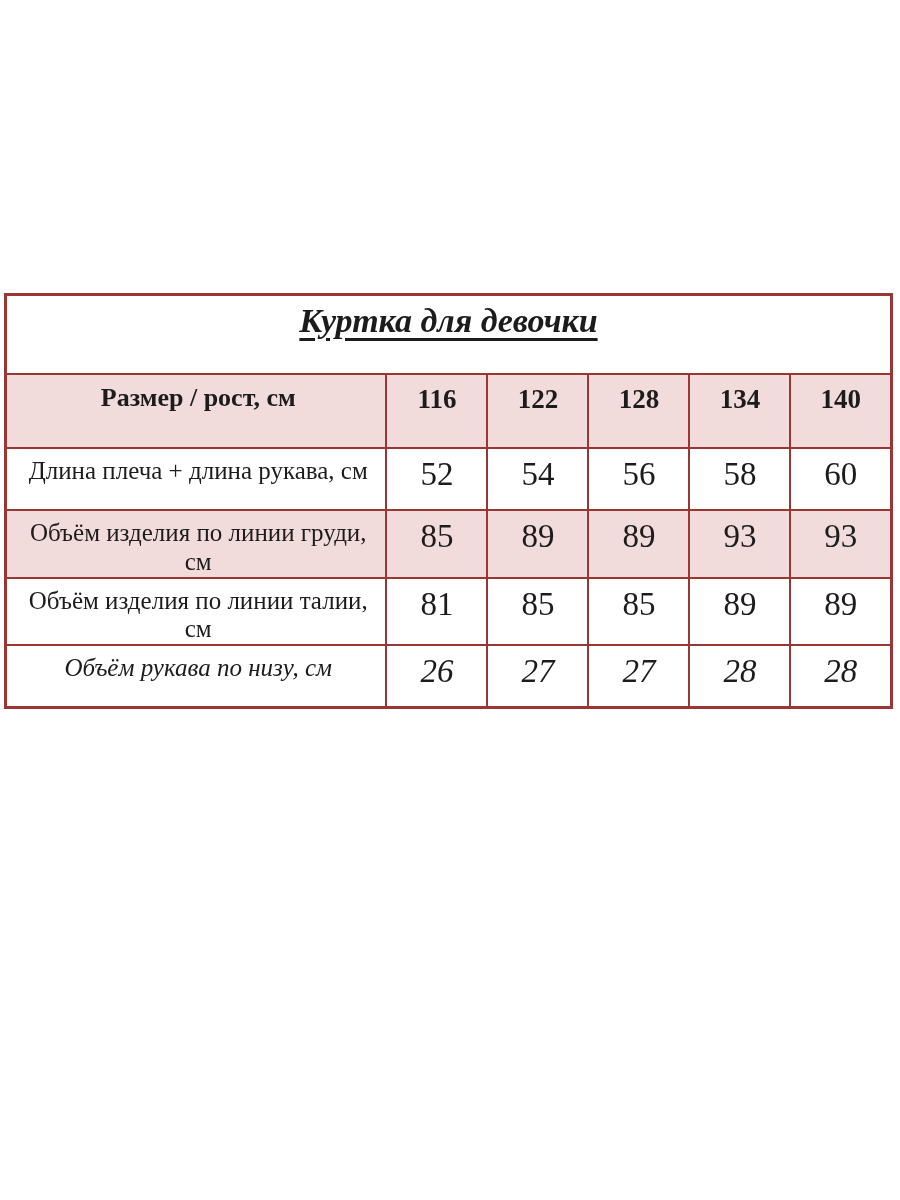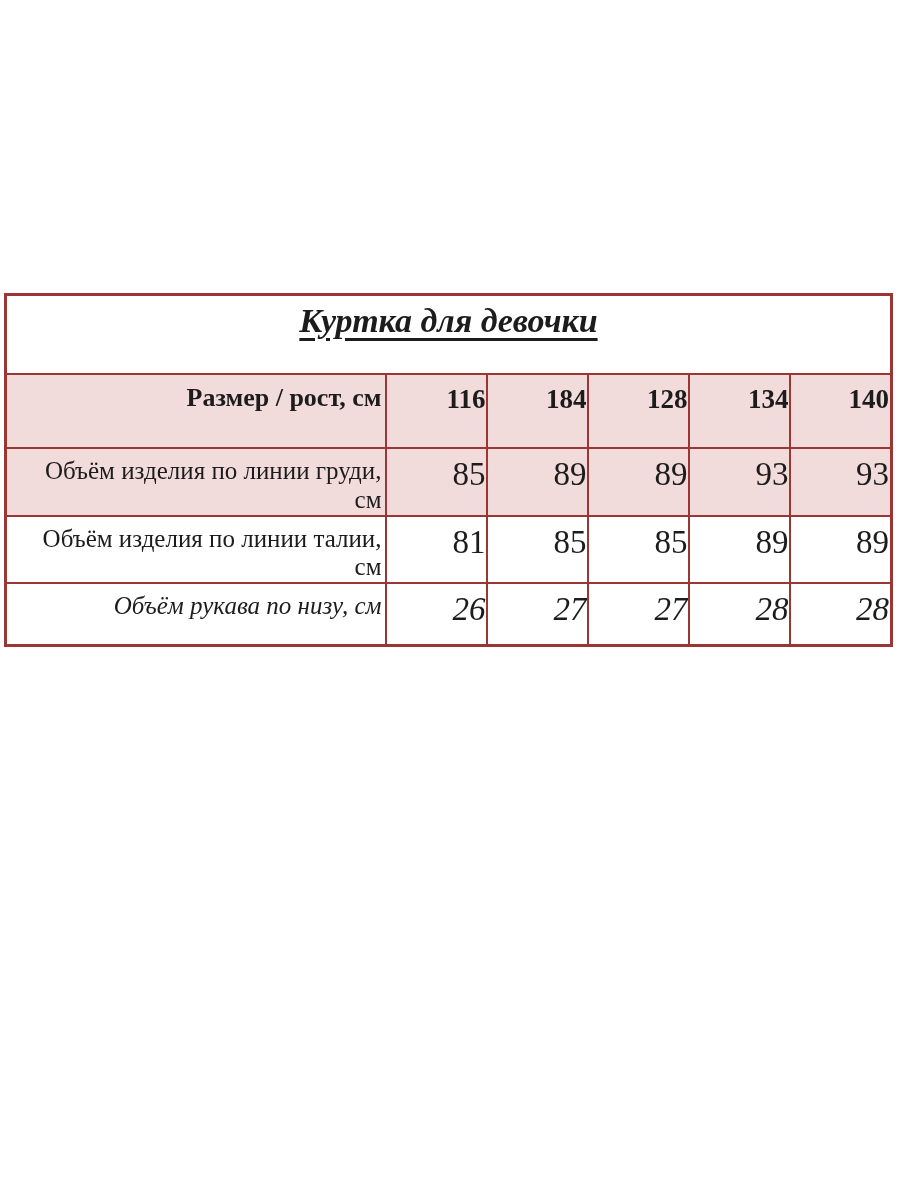--- a/index.html
+++ b/index.html
@@ -37,27 +37,27 @@
   }
   .title-text{
     font-weight:bold;
     font-style:italic;
     font-size:34px;
     text-decoration:underline;
     text-decoration-thickness:3px;
     text-underline-offset:6px;
   }
   td.lbl{
-    text-align:right;
+    text-align:center;
     padding:8px 4px 0 8px;
     font-size:25px;
     line-height:1.15;
   }
   td.val{
-    text-align:right;
+    text-align:center;
     padding-top:8px;
     font-size:33px;
     line-height:1.05;
   }
   tr.pink td{background:var(--pink);}
   tr.white td{background:#ffffff;}
   tr.hdr td.lbl, tr.hdr td.val{font-weight:bold;font-size:26px;}
   tr.hdr td.val{font-size:27px;padding-top:10px;}
   tr.h-row1{height:74px;}
   tr.h-row2{height:70px;}
@@ -84,28 +84,36 @@
     <tbody>
       <tr>
         <td class="title-cell" colspan="6">
           <span class="title-text">Куртка для девочки</span>
         </td>
       </tr>
 
       <tr class="pink hdr h-row1">
         <td class="lbl">Размер / рост, см</td>
         <td class="val">116</td>
-        <td class="val">184</td>
+        <td class="val">122</td>
         <td class="val">128</td>
         <td class="val">134</td>
         <td class="val">140</td>
       </tr>
 
 
 
+      <tr class="white h-row4">
+        <td class="lbl">Длина плеча + длина рукава, см</td>
+        <td class="val">52</td>
+        <td class="val">54</td>
+        <td class="val">56</td>
+        <td class="val">58</td>
+        <td class="val">60</td>
+      </tr>
 
       <tr class="pink h-row5">
         <td class="lbl">Объём изделия по линии груди, см</td>
         <td class="val">85</td>
         <td class="val">89</td>
         <td class="val">89</td>
         <td class="val">93</td>
         <td class="val">93</td>
       </tr>
 

